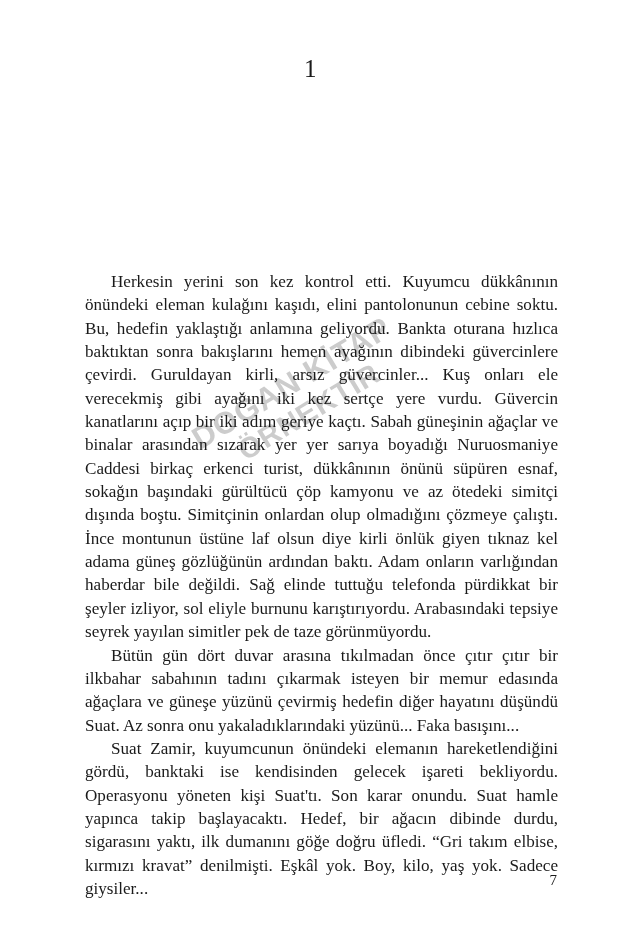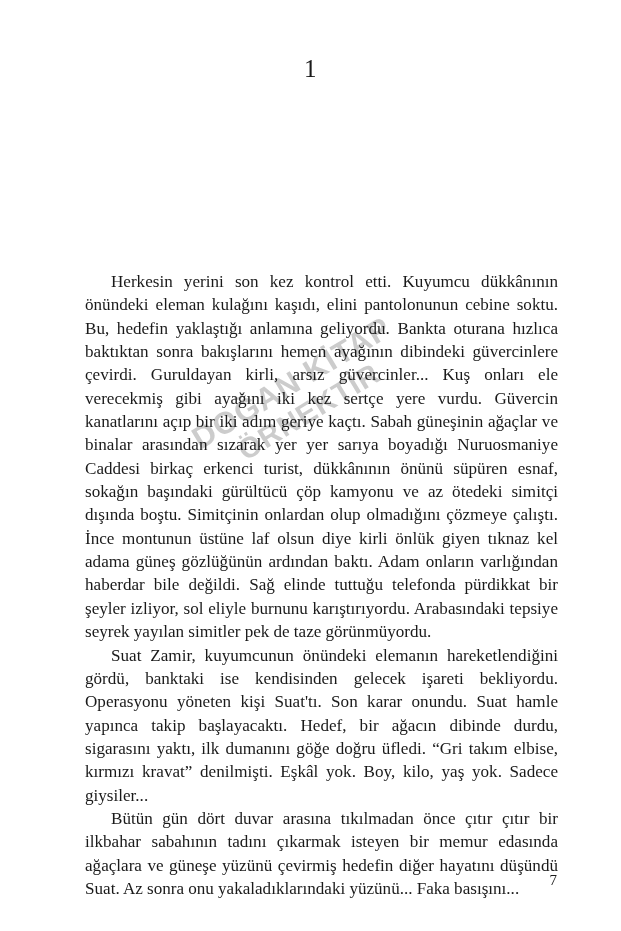--- a/index.html
+++ b/index.html
@@ -104,19 +104,19 @@
 
   <div class="chapter-number">1</div>
 
   <div class="watermark">
     <div class="watermark-line l1">DOĞAN KİTAP</div>
     <div class="watermark-line l2">ÖRNEKTİR</div>
   </div>
 
   <div class="body-text">
     <p>Herkesin yerini son kez kontrol etti. Kuyumcu dükkânının önündeki eleman kulağını kaşıdı, elini pantolonunun cebine soktu. Bu, hedefin yaklaştığı anlamına geliyordu. Bankta oturana hızlıca baktıktan sonra bakışlarını hemen ayağının dibindeki güvercinlere çevirdi. Guruldayan kirli, arsız güvercinler... Kuş onları ele verecekmiş gibi ayağını iki kez sertçe yere vurdu. Güvercin kanatlarını açıp bir iki adım geriye kaçtı. Sabah güneşinin ağaçlar ve binalar arasından sızarak yer yer sarıya boyadığı Nuruosmaniye Caddesi birkaç erkenci turist, dükkânının önünü süpüren esnaf, sokağın başındaki gürültücü çöp kamyonu ve az ötedeki simitçi dışında boştu. Simitçinin onlardan olup olmadığını çözmeye çalıştı. İnce montunun üstüne laf olsun diye kirli önlük giyen tıknaz kel adama güneş gözlüğünün ardından baktı. Adam onların varlığından haberdar bile değildi. Sağ elinde tuttuğu telefonda pürdikkat bir şeyler izliyor, sol eliyle burnunu karıştırıyordu. Arabasındaki tepsiye seyrek yayılan simitler pek de taze görünmüyordu.</p>
+    <p>Bütün gün dört duvar arasına tıkılmadan önce çıtır çıtır bir ilkbahar sabahının tadını çıkarmak isteyen bir memur edasında ağaçlara ve güneşe yüzünü çevirmiş hedefin diğer hayatını düşündü Suat. Az sonra onu yakaladıklarındaki yüzünü... Faka basışını...</p>
     <p>Suat Zamir, kuyumcunun önündeki elemanın hareketlendiğini gördü, banktaki ise kendisinden gelecek işareti bekliyordu. Operasyonu yöneten kişi Suat'tı. Son karar onundu. Suat hamle yapınca takip başlayacaktı. Hedef, bir ağacın dibinde durdu, sigarasını yaktı, ilk dumanını göğe doğru üfledi. “Gri takım elbise, kırmızı kravat” denilmişti. Eşkâl yok. Boy, kilo, yaş yok. Sadece giysiler...</p>
-    <p>Bütün gün dört duvar arasına tıkılmadan önce çıtır çıtır bir ilkbahar sabahının tadını çıkarmak isteyen bir memur edasında ağaçlara ve güneşe yüzünü çevirmiş hedefin diğer hayatını düşündü Suat. Az sonra onu yakaladıklarındaki yüzünü... Faka basışını...</p>
   </div>
 
   <div class="page-number">7</div>
 
 </div>
 
 </body></html>

